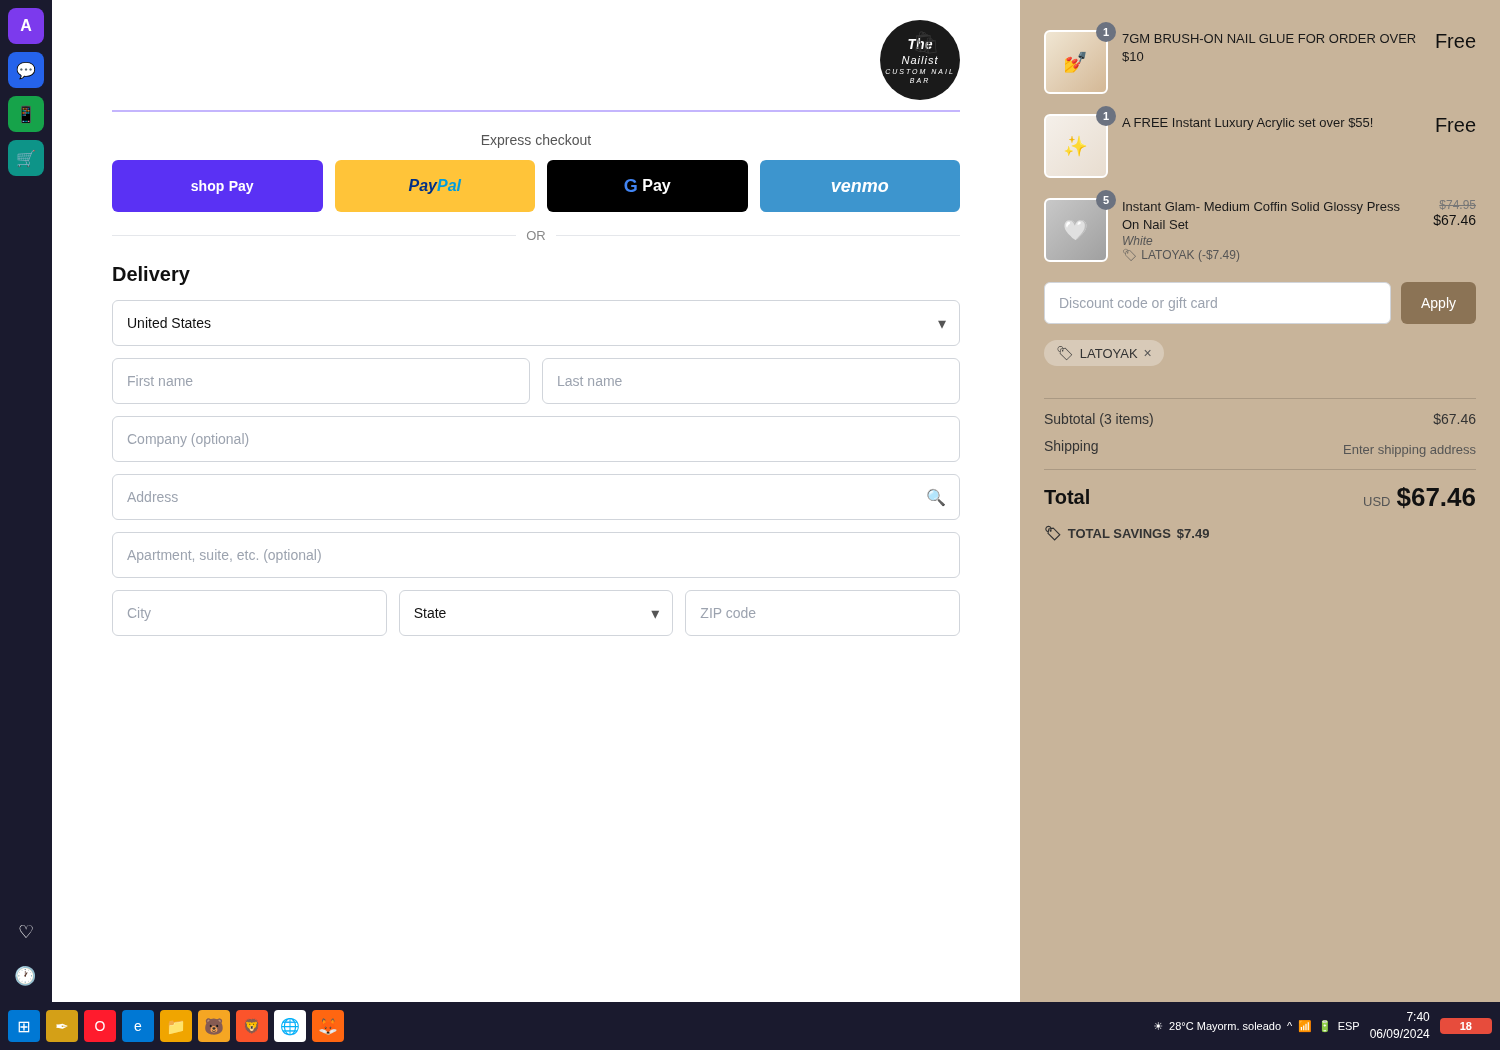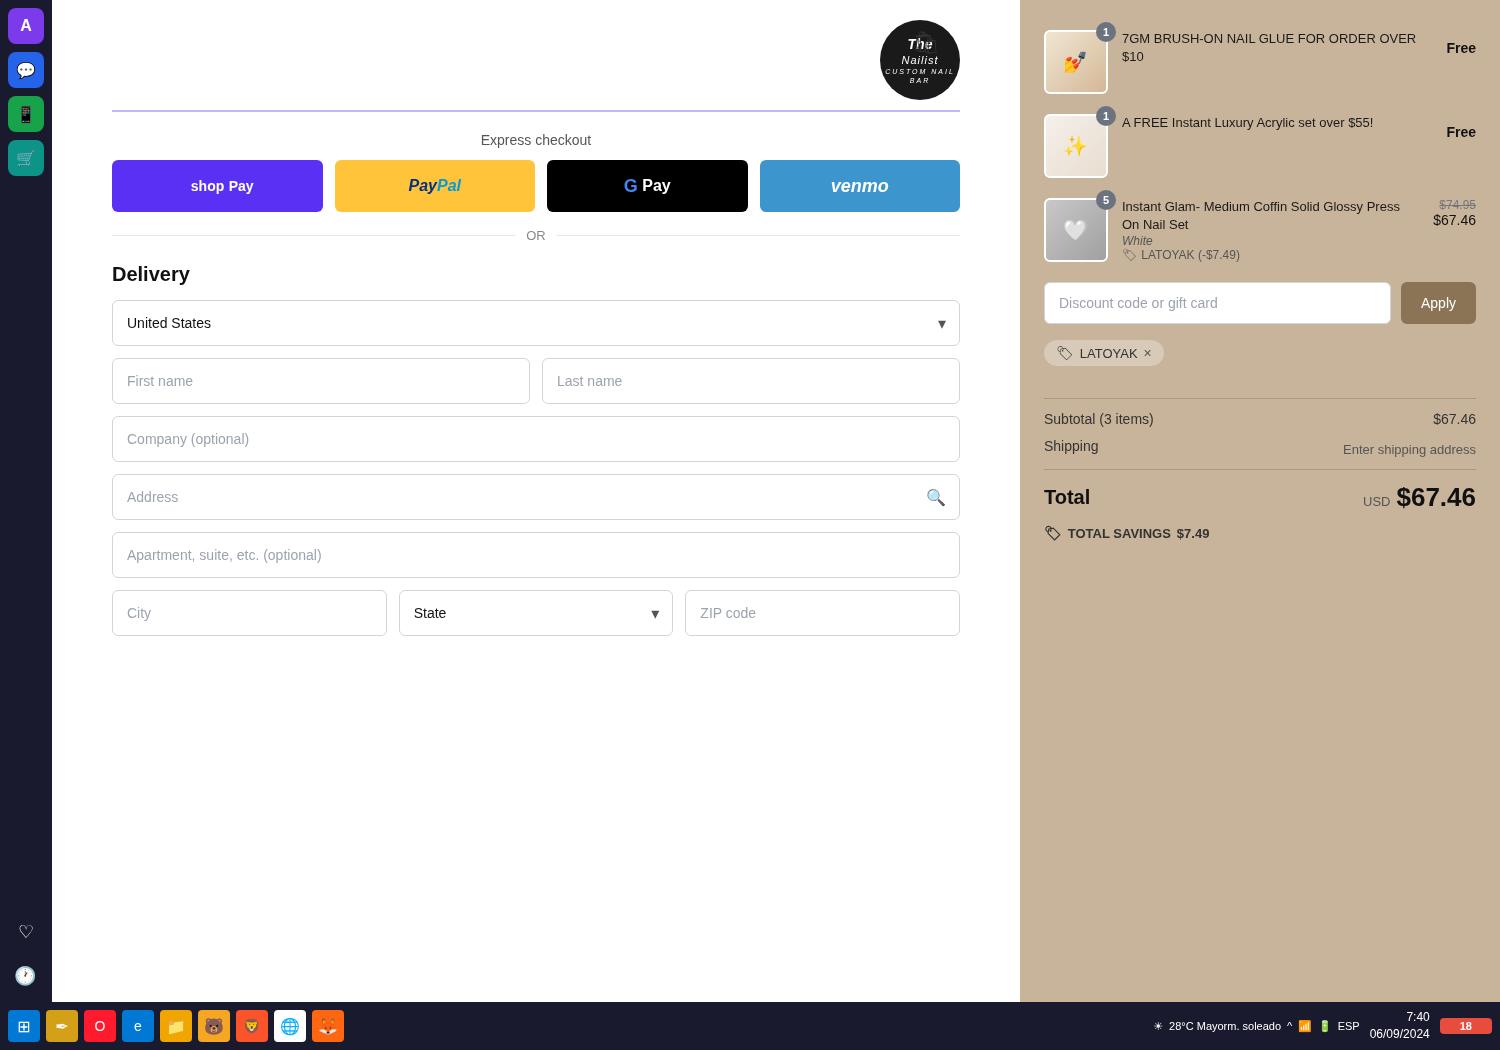--- a/index.html
+++ b/index.html
@@ -84,21 +84,21 @@
     .item-image-wrapper { position: relative; flex-shrink: 0; }
     .item-image { width: 64px; height: 64px; border-radius: 6px; background: #e5e7eb; object-fit: cover; overflow: hidden; border: 2px solid #fff; }
     .item-badge { position: absolute; top: -8px; right: -8px; background: #6b7280; color: #fff; border-radius: 50%; width: 20px; height: 20px; display: flex; align-items: center; justify-content: center; font-size: 11px; font-weight: bold; }
     .item-details { flex: 1; }
     .item-name { font-size: 13px; font-weight: 500; color: #1a1a1a; line-height: 1.4; }
     .item-variant { font-size: 12px; color: #555; font-style: italic; }
     .item-discount { font-size: 12px; color: #555; display: flex; align-items: center; gap: 4px; }
     .item-price { text-align: right; flex-shrink: 0; }
     .price-original { font-size: 12px; color: #777; text-decoration: line-through; }
     .price-current { font-size: 14px; font-weight: 500; color: #111; }
-    .price-free { font-size: 14px; font-weight: 700; color: #111; margin-top: 10px; }
+    .price-free { font-size: 20px; font-weight: 400; color: #111; }
 
     
     .discount-row { display: flex; gap: 10px; margin-bottom: 16px; }
     .discount-input { flex: 1; border: 1px solid #d1d5db; border-radius: 6px; padding: 12px 14px; font-size: 14px; background: #fff; outline: none; }
     .discount-input::placeholder { color: #9ca3af; }
     .apply-btn { background: #8b7355; color: #fff; border: none; border-radius: 6px; padding: 12px 20px; font-size: 14px; cursor: pointer; white-space: nowrap; }
 
     .coupon-tag { display: inline-flex; align-items: center; gap: 6px; background: rgba(255,255,255,0.3); border-radius: 20px; padding: 5px 12px; margin-bottom: 16px; font-size: 13px; color: #333; }
     .coupon-icon { font-size: 14px; }
     .coupon-remove { cursor: pointer; color: #555; font-size: 14px; }

